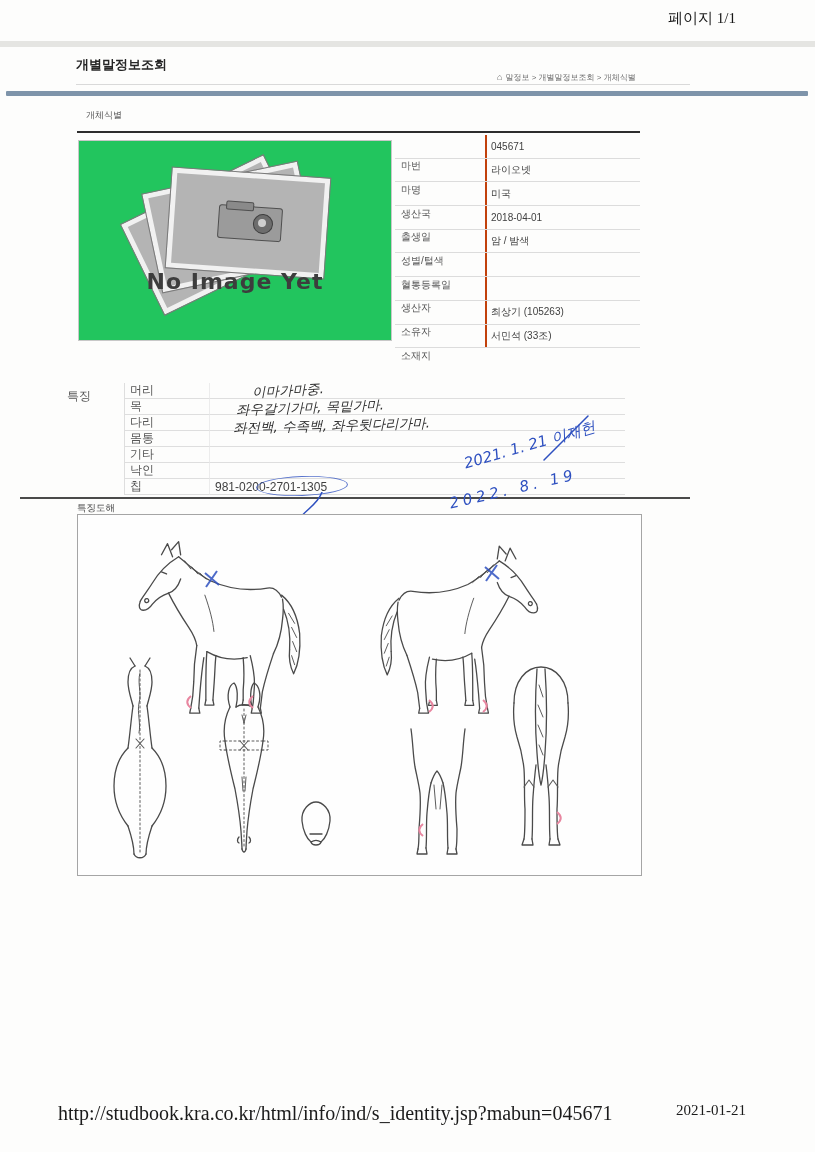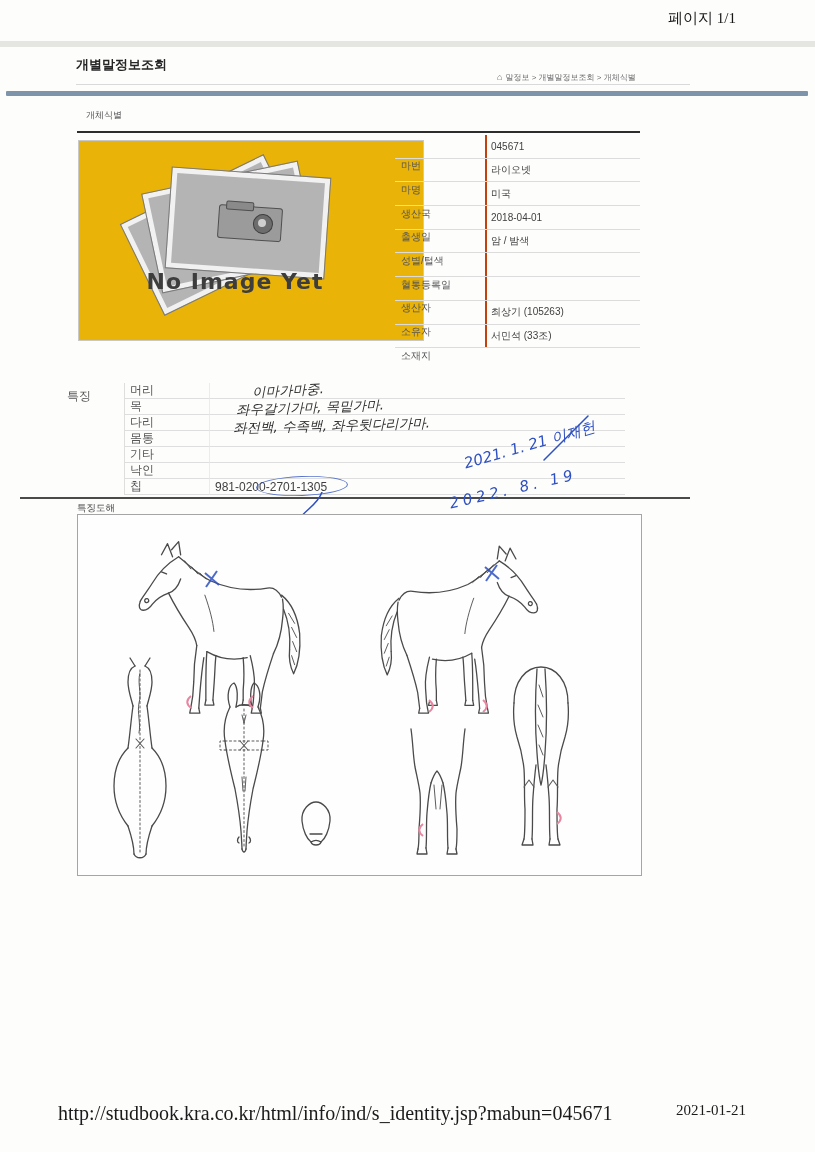--- a/index.html
+++ b/index.html
@@ -17,21 +17,21 @@
   
   .page-title{left:76px;top:56px;font-size:13px;font-weight:bold;color:#262626;}
   .title-rule{left:76px;top:84px;width:614px;height:1px;background:#d9d9d9;}
   .breadcrumb{left:497px;top:72px;font-size:8px;color:#6f6f6f;}
   .breadcrumb .home{font-size:9px;color:#555;margin-right:3px;}
   .blue-bar{left:6px;top:91px;width:802px;height:5px;background:var(--bar_blue,#7e94aa);border-radius:1px;}
   .section-label{left:86px;top:109px;font-size:9px;color:#555;}
 
   
   .id-table{left:77px;top:131px;width:563px;height:215px;border-top:2px solid #2d2d2d;}
-  .img-box{left:1px;top:7px;width:312px;height:199px;border:1px solid #c8c8c8;background:#eab308;overflow:hidden;padding-left:32px;}
+  .img-box{left:1px;top:7px;width:312px;height:199px;border:1px solid #c8c8c8;background:#22c55e;overflow:hidden;}
   .photo{position:absolute;width:148px;height:90px;background:#b4b4b4;border:5px solid #f1f1f1;
          outline:1px solid #7a7a7a;}
   .ph-a{left:56px;top:44px;transform:rotate(-26deg);}
   .ph-b{left:72px;top:36px;transform:rotate(-12deg);}
   .ph-c{left:90px;top:32px;transform:rotate(4deg);}
   .cam-body{position:absolute;left:44px;top:28px;width:62px;height:32px;background:#9b9b9b;
             border:1px solid #4f4f4f;border-radius:3px;}
   .cam-top{position:absolute;left:6px;top:-5px;width:26px;height:7px;background:#8a8a8a;border:1px solid #4f4f4f;border-radius:2px;}
   .cam-lens{position:absolute;left:34px;top:6px;width:18px;height:18px;border-radius:50%;
             background:#6d6d6d;border:1px solid #3f3f3f;}

